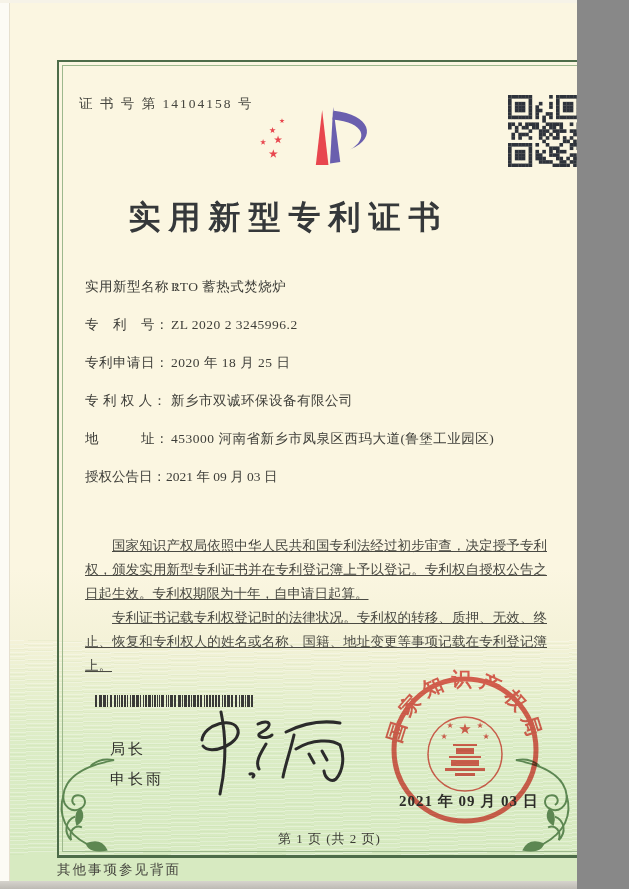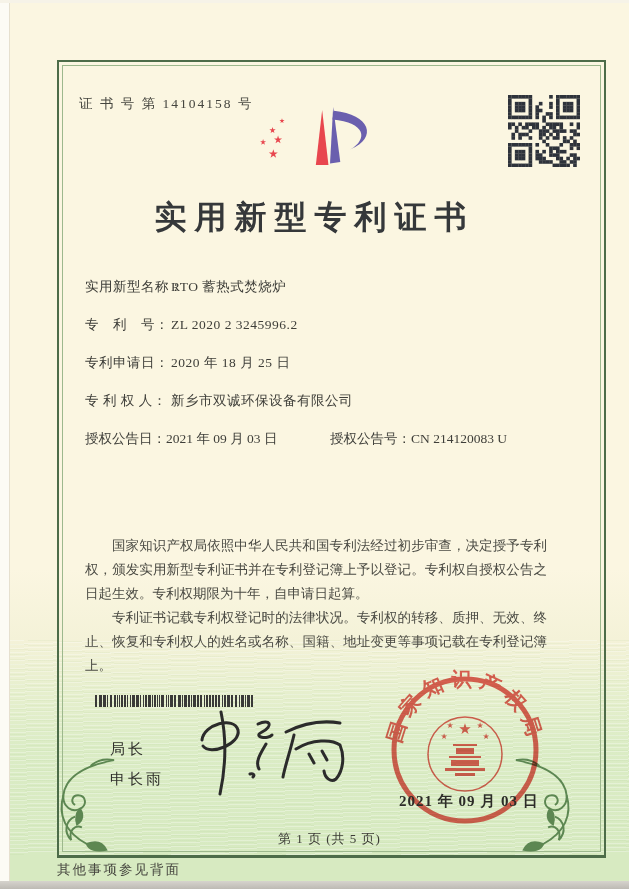--- a/index.html
+++ b/index.html
@@ -1,16 +1,16 @@
 <!DOCTYPE html>
 <html><head>
 <meta charset="utf-8">
 <style>
   html,body{margin:0;padding:0;background:#888;}
-  .stage{position:relative;width:629px;height:889px;overflow:hidden;
+  .stage{position:relative;width:577px;height:889px;overflow:hidden;
          font-family:"Liberation Serif","DejaVu Serif",serif;
          background:linear-gradient(180deg,#fbf6e1 0%,#fbf6e1 64%,#f4f2d8 72%,#e6efcd 78%,#dbecc5 84%,#d7eac1 96%);}
   
   .edge-left{position:absolute;left:0;top:0;width:9px;height:100%;background:#fcfbf5;border-right:1px solid #e6e0cf;z-index:6;}
   .edge-bottom{position:absolute;left:0;bottom:0;width:100%;height:8px;background:linear-gradient(180deg,#d6d3cd,#bdbab4);z-index:6;}
   .edge-top{position:absolute;left:0;top:0;width:100%;height:3px;background:#f6f3e8;z-index:6;}
   
   .band-texture{position:absolute;left:10px;top:640px;width:619px;height:215px;z-index:1;opacity:.55;
      background:repeating-linear-gradient(178deg,rgba(255,255,255,.55) 0 1px,rgba(255,255,255,0) 1px 4px),
                 repeating-linear-gradient(2deg,rgba(140,180,110,.14) 0 1px,rgba(140,180,110,0) 1px 5px);}
@@ -23,21 +23,21 @@
   .title{position:absolute;left:0;top:196px;width:100%;margin:0;text-align:center;font-size:32px;font-weight:700;
          letter-spacing:8px;color:#35383a;z-index:3;}
   .fields{position:absolute;left:85px;top:277px;width:475px;z-index:3;font-size:13.5px;color:#3e3e39;}
   .field-row{height:38px;line-height:19px;white-space:nowrap;}
   .f-label{display:inline-block;width:84px;letter-spacing:.5px;}
   .f-value{margin-left:2px;letter-spacing:.5px;}
   .grant-row{position:relative;height:22px;line-height:19px;white-space:nowrap;}
   .grant-right{position:absolute;left:245px;top:0;}
   .paras{position:absolute;left:85px;top:534px;width:462px;z-index:3;font-size:13.5px;line-height:24px;
          text-align:justify;color:#4a4a43;font-style:oblique 4deg;}
-  .paras p{margin:0;text-indent:2em;}
+  .paras p{margin:0;text-indent:2em;text-decoration:underline;}
   .barcode{position:absolute;left:95px;top:693px;width:162px;height:12px;z-index:3;}
   .signer-title{position:absolute;left:110px;top:740px;font-size:15px;letter-spacing:3px;color:#2e2e2a;z-index:4;text-align:right;}
   .signer-name{position:absolute;left:110px;top:770px;font-size:15px;letter-spacing:3px;color:#2e2e2a;z-index:4;text-align:center;}
   .signature{position:absolute;left:192px;top:704px;width:165px;height:95px;z-index:4;}
   .seal{position:absolute;left:383px;top:668px;width:165px;height:165px;z-index:4;mix-blend-mode:multiply;opacity:.9;}
   .seal-date{position:absolute;left:399px;top:792px;font-size:15px;font-weight:600;letter-spacing:1px;color:#2c2c28;z-index:5;}
   .page-info{position:absolute;left:57px;top:830px;width:545px;text-align:center;font-size:13px;color:#3c3c36;z-index:3;letter-spacing:1px;}
   .back-note{position:absolute;left:57px;top:861px;width:545px;text-align:left;font-size:13.5px;color:#45453e;z-index:3;letter-spacing:2px;font-style:oblique 4deg;}
   .flourish{position:absolute;width:78px;height:98px;z-index:3;}
   .flourish.fl-left{left:40px;top:756px;}
@@ -301,23 +301,25 @@
     </div>
     <div class="field-row">
       <span class="f-label">专　利　号：</span><span class="f-value">ZL 2020 2 3245996.2</span>
     </div>
     <div class="field-row">
       <span class="f-label">专利申请日：</span><span class="f-value">2020 年 18 月 25 日</span>
     </div>
     <div class="field-row">
       <span class="f-label">专 利 权 人：</span><span class="f-value">新乡市双诚环保设备有限公司</span>
     </div>
+    <div class="field-row">
+      <span class="f-label">地　　　址：</span><span class="f-value">453000 河南省新乡市凤泉区西玛大道(鲁堡工业园区)</span>
+    </div>
     <div class="grant-row">
       <span>授权公告日：</span><span>2021 年 09 月 03 日</span>
-      <span class="grant-right"><span>授权公告号：</span><span>CN 214120083 U</span></span>
     </div>
   </div>
 
   <div class="paras">
     <p>国家知识产权局依照中华人民共和国专利法经过初步审查，决定授予专利权，颁发实用新型专利证书并在专利登记簿上予以登记。专利权自授权公告之日起生效。专利权期限为十年，自申请日起算。</p>
     <p>专利证书记载专利权登记时的法律状况。专利权的转移、质押、无效、终止、恢复和专利权人的姓名或名称、国籍、地址变更等事项记载在专利登记簿上。</p>
   </div>
 
   <div class="barcode" id="barcode"><svg width="162" height="12" viewBox="0 0 162 12">
         <rect x="0" y="0" width="2" height="12" fill="#3a3a38"></rect>
@@ -433,19 +435,19 @@
     <svg width="78" height="98" viewBox="0 0 80 100" fill="none" stroke="#5d8752" stroke-width="2">
       <path d="M76,4 C66,2 58,4 52,10"></path>
       <path d="M76,4 C44,10 26,22 24,40 C23,52 33,58 41,54 C49,50 47,40 39,40 C33,40 31,47 36,50"></path>
       <path d="M24,40 C18,60 26,78 48,90"></path>
       <path d="M36,62 C26,66 24,78 32,86 C29,76 36,70 43,73"></path>
       <path d="M48,90 C58,86 64,88 68,96 C58,98 50,96 48,90 Z" fill="#5d8752"></path>
       <path d="M41,54 C45,60 44,66 38,70 C36,63 37,58 41,54 Z" fill="#5d8752"></path>
     </svg>
   </div>
 
-  <div class="page-info">第 1 页 (共 5 页)</div>
+  <div class="page-info">第 1 页 (共 2 页)</div>
   <div class="back-note">其他事项参见背面</div>
 
   <div class="edge-left"></div>
   <div class="edge-top"></div>
   <div class="edge-bottom"></div>
 </div>
 
 </body></html>

